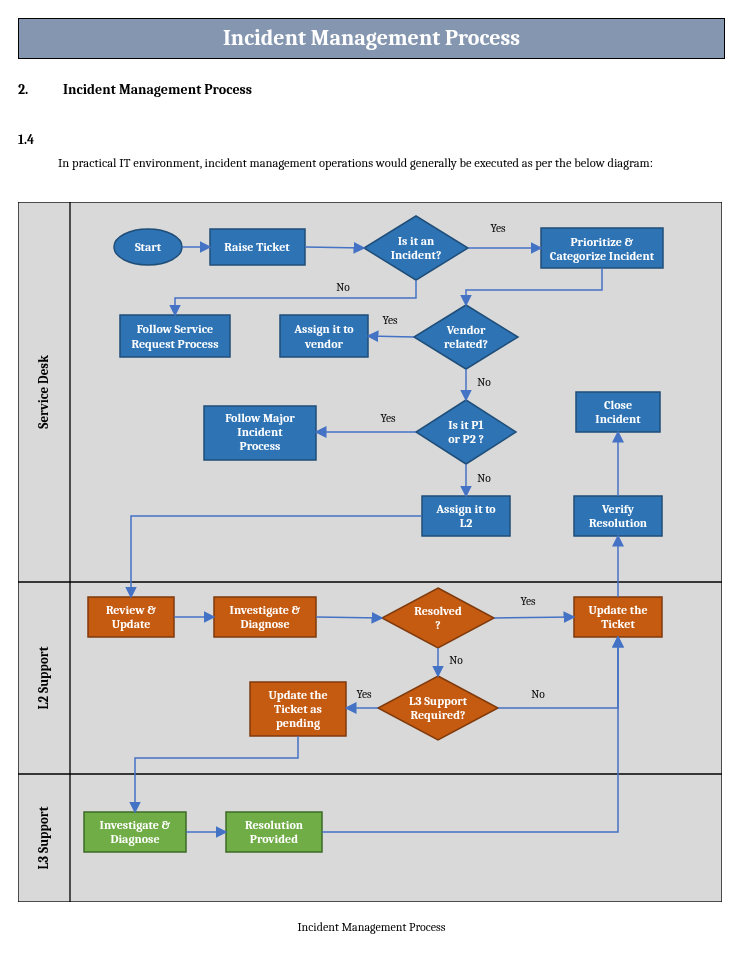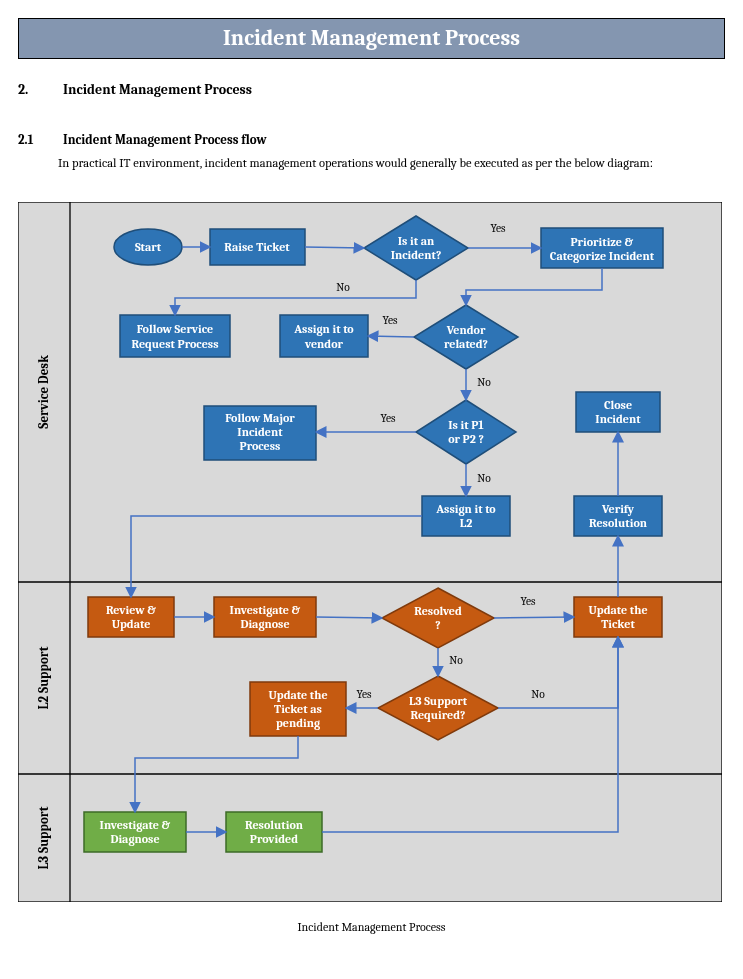--- a/index.html
+++ b/index.html
@@ -88,22 +88,21 @@
 <body>
 
 <div class="title-banner">Incident Management Process</div>
 
 <div class="sec-row">
   <div class="sec-num">2.</div>
   <div class="sec-title">Incident Management Process</div>
 </div>
 
 <div class="subsec-row">
-  <div class="subsec-num">2.1</div>
-  <div>Incident Management Process flow</div>
+  <div class="subsec-num">1.4</div>
 </div>
 
 <div class="body-text">In practical IT environment, incident management operations would generally be executed as per the below diagram:</div>
 
 <div class="diagram-wrap">
 <svg width="704" height="700" viewBox="0 0 704 700">
   <defs>
     <marker id="arrow" markerWidth="8" markerHeight="8" refX="7" refY="4" orient="auto">
       <path d="M0,0 L8,4 L0,8 Z" fill="#4472c4"></path>
     </marker>

